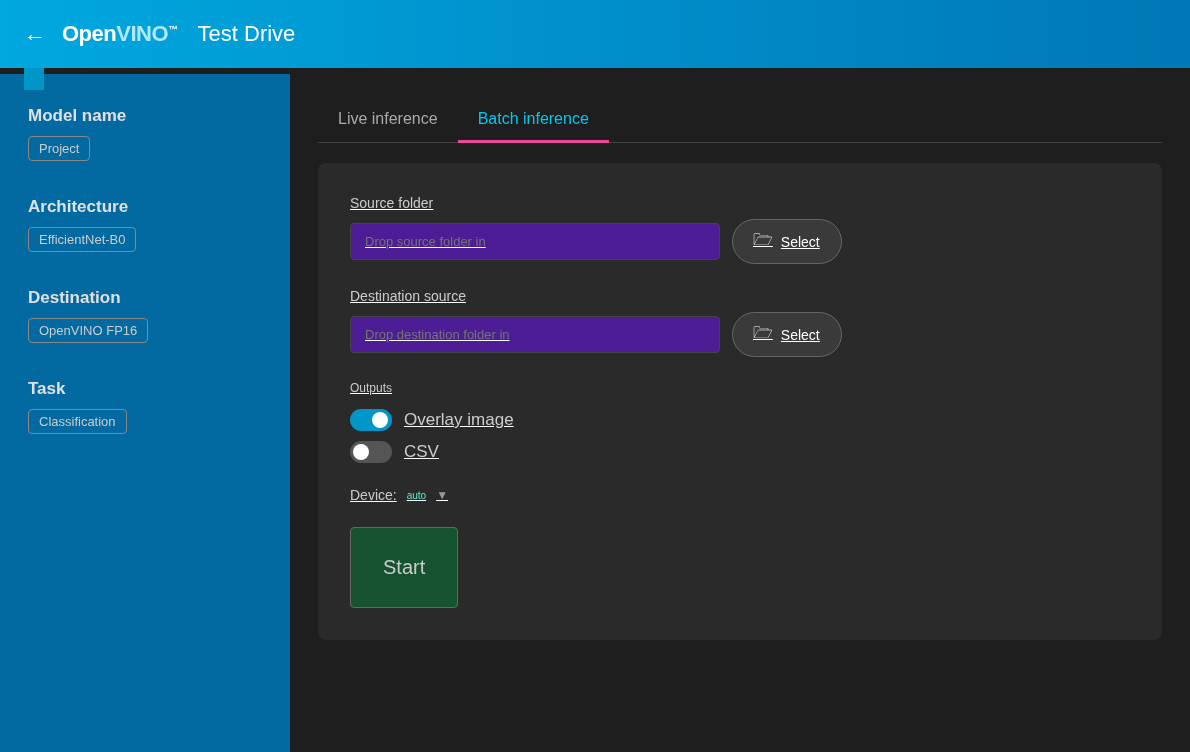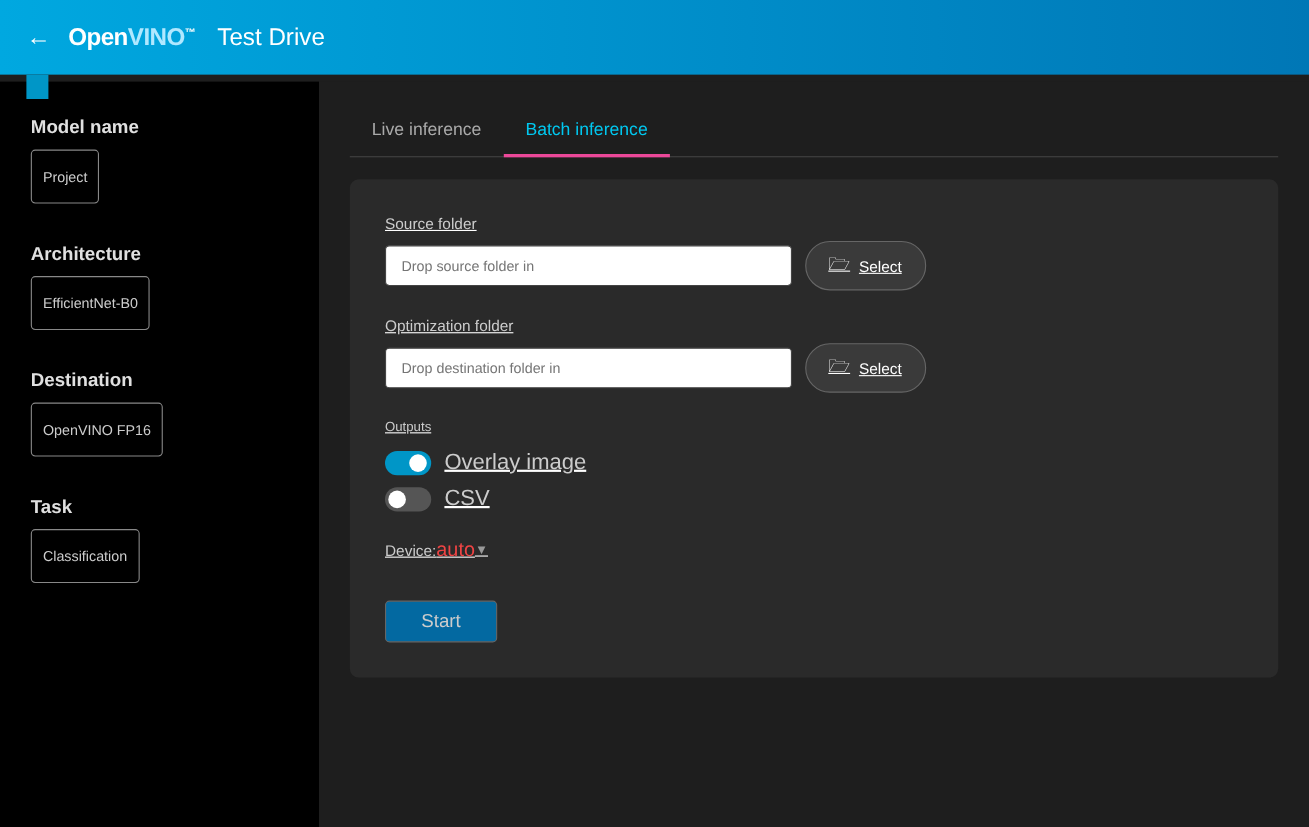--- a/index.html
+++ b/index.html
@@ -67,38 +67,38 @@
 
     
     .main-layout {
       display: flex;
       height: calc(752px - 74px);
     }
 
     
     .sidebar {
       width: 290px;
-      background: #000000;
+      background: #0369a1;
       padding: 32px 28px;
       flex-shrink: 0;
     }
     .sidebar-section {
       margin-bottom: 36px;
     }
     .sidebar-label {
       font-size: 17px;
       font-weight: 600;
       color: #e0e0e0;
       margin-bottom: 10px;
     }
     .sidebar-tag {
       display: inline-block;
       border: 1px solid #888;
       border-radius: 4px;
-      padding: 16px 10px;
+      padding: 4px 10px;
       font-size: 13px;
       color: #cccccc;
       background: transparent;
     }
 
     
     .content {
       flex: 1;
       padding: 24px 28px;
       background: #1e1e1e;
@@ -143,21 +143,21 @@
       margin-bottom: 8px;
     }
     .folder-row {
       display: flex;
       align-items: center;
       gap: 12px;
     }
     .folder-input {
       flex: 1;
       max-width: 370px;
-      background: #ffffff;
+      background: #4c1d95;
       border: 1px solid #444;
       border-radius: 4px;
       padding: 10px 14px;
       color: #888;
       font-size: 13px;
       outline: none;
     }
     .select-btn {
       background: #3a3a3a;
       border: 1px solid #666;
@@ -181,21 +181,21 @@
       color: #ccc;
       margin-bottom: 14px;
     }
     .toggle-row {
       display: flex;
       align-items: center;
       gap: 12px;
       margin-bottom: 10px;
     }
     .toggle-text {
-      font-size: 20px;
+      font-size: 17px;
       color: #ccc;
     }
 
     
     .toggle {
       position: relative;
       width: 42px;
       height: 22px;
       flex-shrink: 0;
     }
@@ -231,44 +231,45 @@
       left: 22px;
     }
     .toggle-slider.off::before {
       left: 3px;
     }
 
     
     .device-row {
       display: flex;
       align-items: center;
+      gap: 10px;
       margin-top: 24px;
-      margin-bottom: 36px;
+      margin-bottom: 24px;
     }
     .device-label {
       font-size: 14px;
       color: #ccc;
     }
     .device-value {
-      font-size: 18px;
-      color: #ef4444;
+      font-size: 10px;
+      color: #5eead4;
     }
     .chevron-down {
       font-size: 12px;
       color: #999;
     }
 
     
     .start-btn {
-      background: #0369a1;
+      background: #14532d;
       border: 1px solid #666;
       border-radius: 4px;
-      padding: 8px 32px;
-      color: #ccc;
-      font-size: 17px;
+      padding: 28px 32px;
+      color: #ccc;
+      font-size: 20px;
       cursor: pointer;
     }
   </style>
 </head>
 <body>
 
 <div class="header">
   <button class="header-back">←</button>
   <div class="header-logo">
     <span class="logo-text">Open<span>VINO</span><sup style="font-size:10px;vertical-align:super;">™</sup></span>
@@ -317,21 +318,21 @@
           <input class="folder-input" type="text" readonly="" placeholder="Drop source folder in" style="">
           <button class="select-btn">
             <span class="folder-icon">🗁</span>
             <span>Select</span>
           </button>
         </div>
       </div>
 
       
       <div class="folder-section">
-        <div class="folder-label">Optimization folder</div>
+        <div class="folder-label">Destination source</div>
         <div class="folder-row">
           <input class="folder-input" type="text" readonly="" placeholder="Drop destination folder in" style="">
           <button class="select-btn">
             <span class="folder-icon">🗁</span>
             <span>Select</span>
           </button>
         </div>
       </div>
 
       

